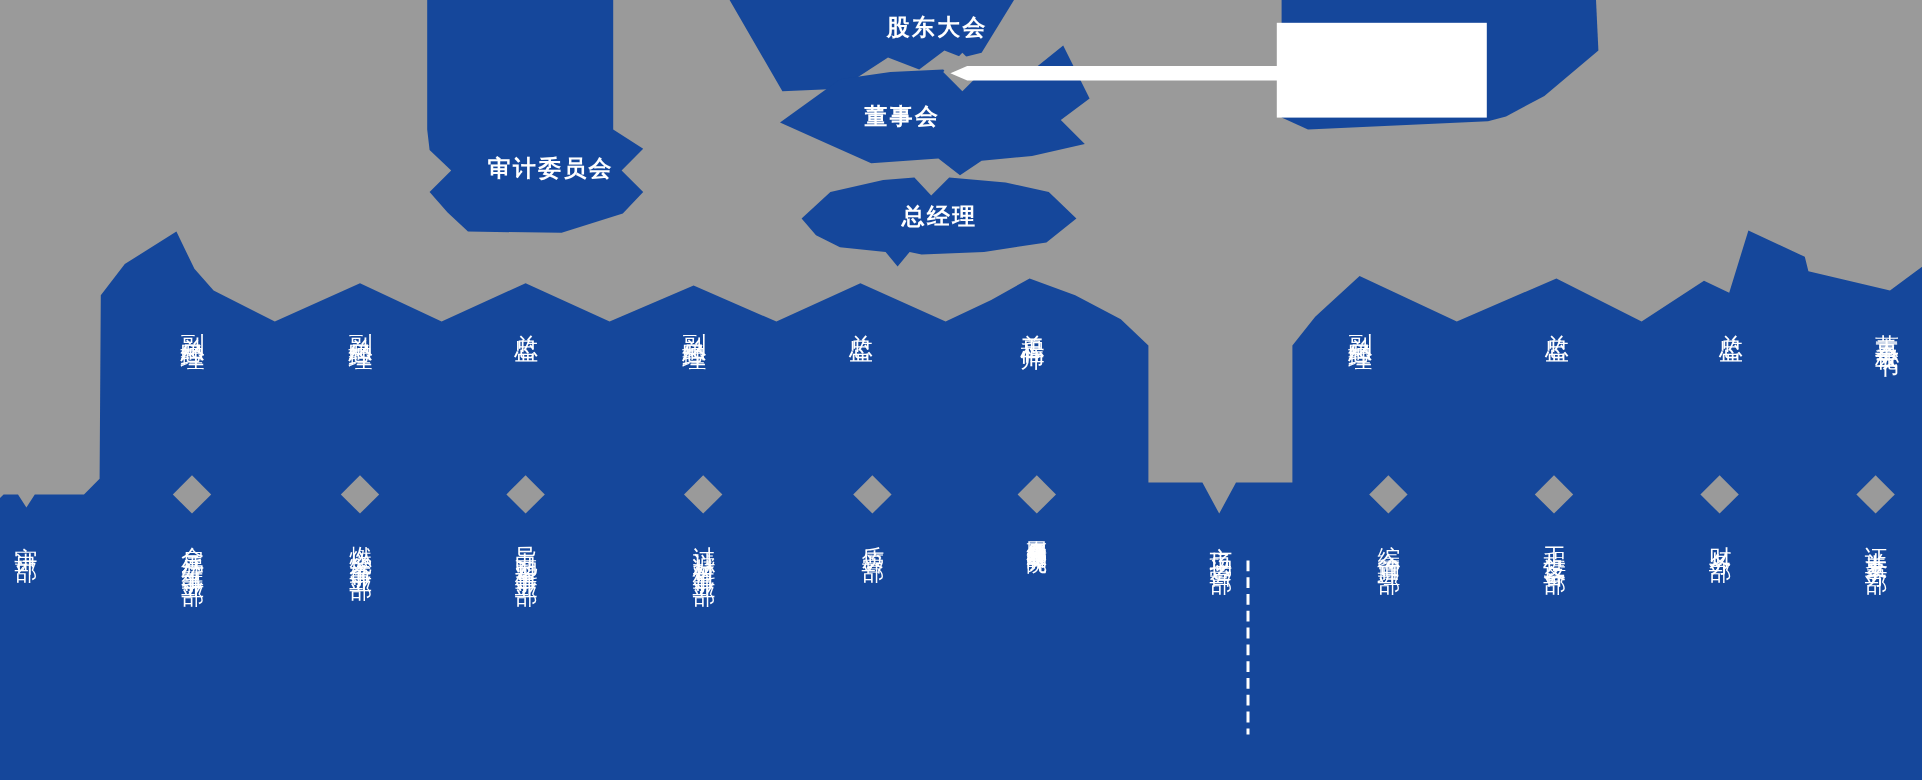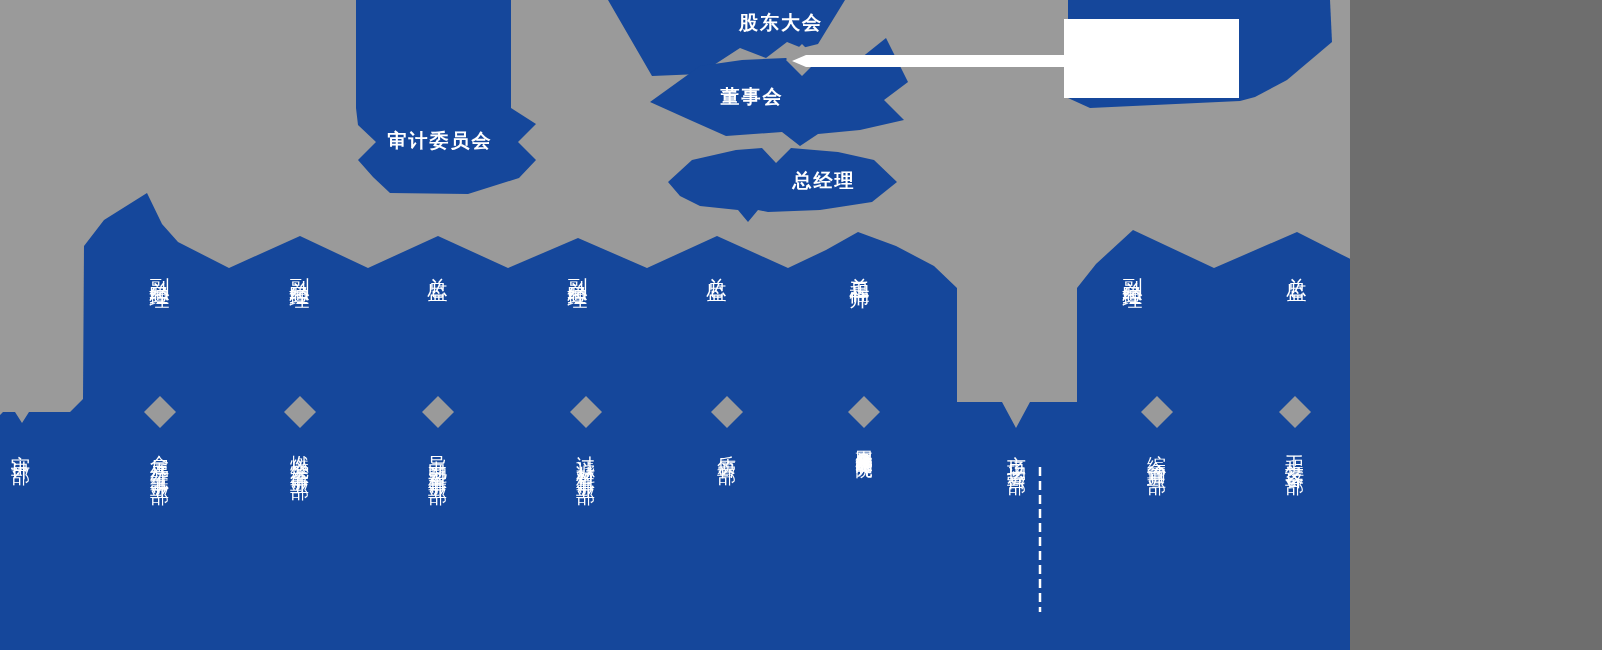--- a/index.html
+++ b/index.html
@@ -1,18 +1,18 @@
 <!DOCTYPE html>
 <html><head>
 <meta charset="utf-8">
 <style>
   html,body{margin:0;padding:0;background:#6e6e6e;}
   #stage{
     position:relative;
-    width:1350px;height:650px;
+    width:1602px;height:650px;
     background:#9A9A9A;
     overflow:hidden;
     font-family:"Liberation Sans","DejaVu Sans",sans-serif;
   }
   #shapes{position:absolute;left:0;top:0;}
   .hlabel{
     position:absolute;
     transform:translate(-50%,-50%);
     color:#fff;font-size:19px;font-weight:700;letter-spacing:2px;
     white-space:nowrap;z-index:2;
@@ -68,22 +68,22 @@
 
     <rect x="1064" y="19" width="175" height="79" fill="#FFFFFF"></rect>
 
     <path fill="#FFFFFF" d="M1066,55 L806,55 L792,61 L806,67 L1066,67 Z"></path>
 
     <line x1="1040" y1="467" x2="1040" y2="612" stroke="#FFFFFF" stroke-width="2.5" stroke-dasharray="9,5"></line>
   </svg>
 
   <div class="hlabel" style="left:781px;top:23px">股东大会</div>
   <div class="hlabel" style="left:752px;top:97px">董事会</div>
-  <div class="hlabel" style="left:824px;top:181px">总经理</div>
-  <div class="hlabel" style="left:440px;top:141px">审计委员会</div>
+  <div class="hlabel" style="left:783px;top:181px">总经理</div>
+  <div class="hlabel" style="left:459px;top:141px">审计委员会</div>
 
   <div class="vtext role" style="left:160px">副总经理</div>
   <div class="vtext role" style="left:300px">副总经理</div>
   <div class="vtext role" style="left:438px">总监</div>
   <div class="vtext role" style="left:578px">副总经理</div>
   <div class="vtext role" style="left:717px">总监</div>
   <div class="vtext role" style="left:860px">总工程师</div>
   <div class="vtext role" style="left:1133px">副总经理</div>
   <div class="vtext role" style="left:1297px">总监</div>
   <div class="vtext role" style="left:1442px">总监</div>

